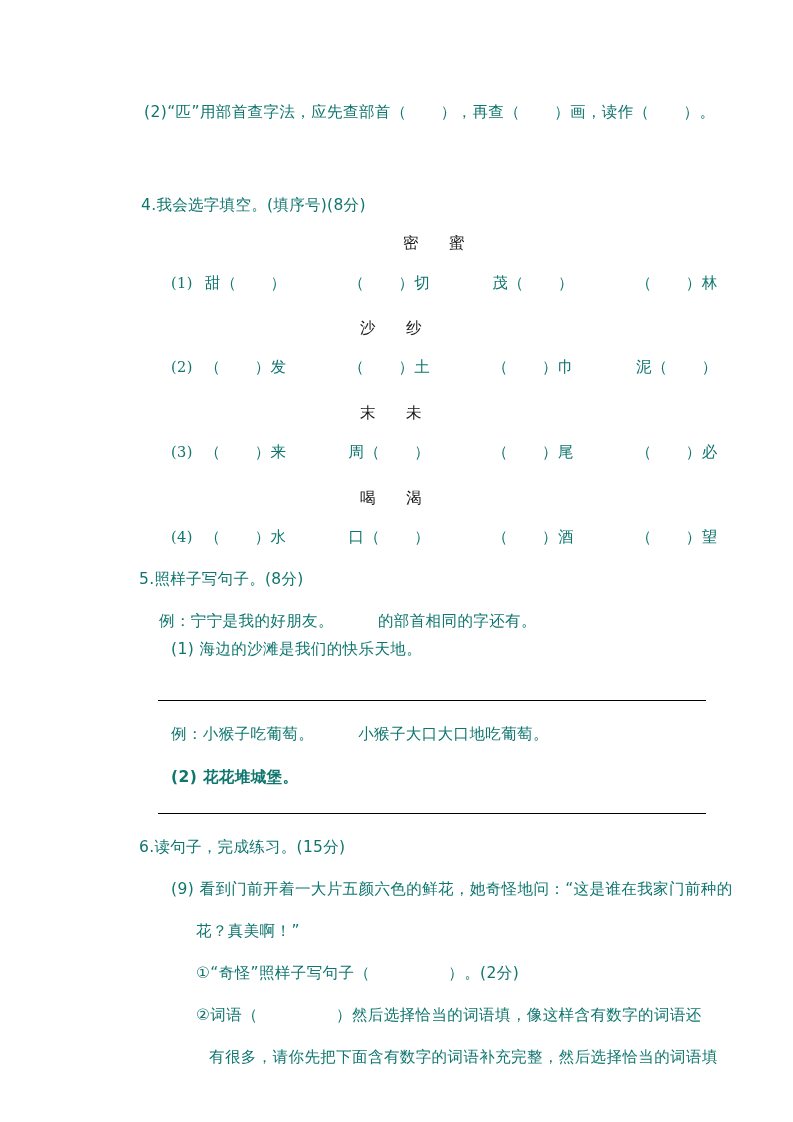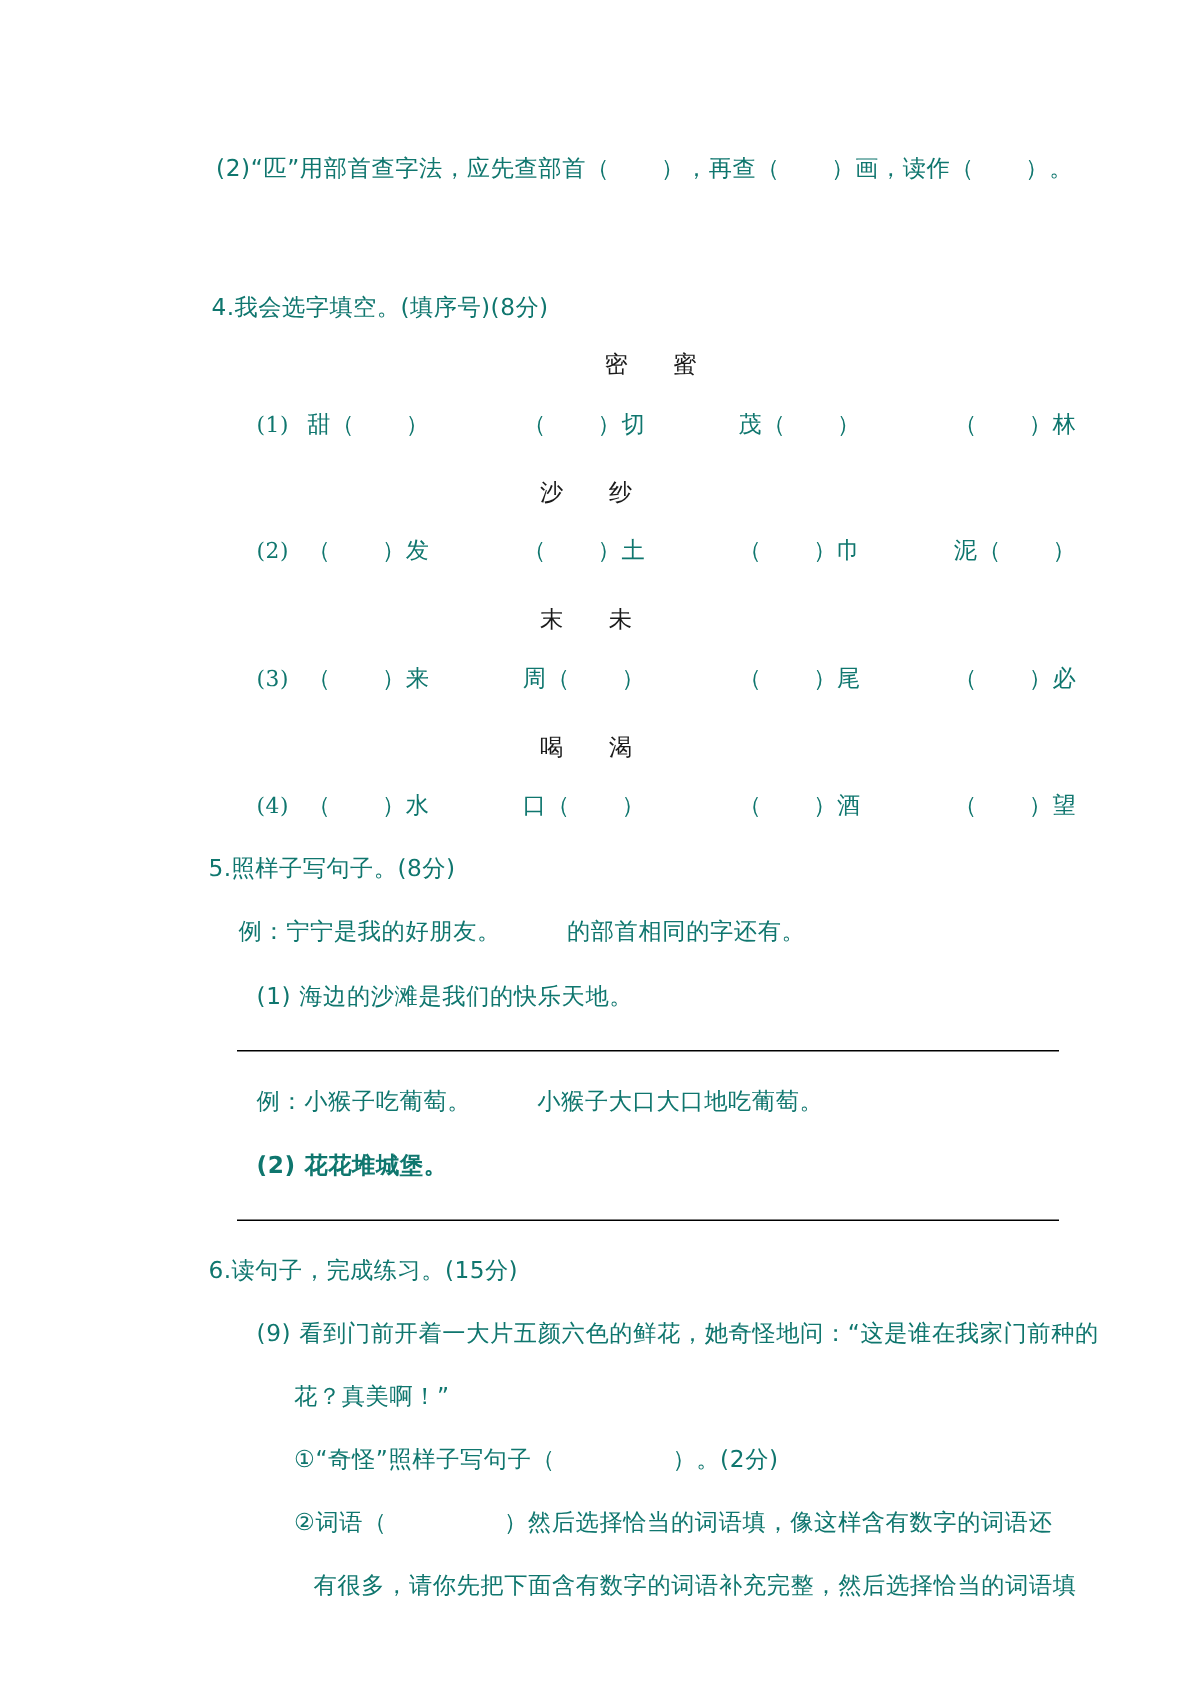--- a/index.html
+++ b/index.html
@@ -125,21 +125,21 @@
   <div class="row" style="left:152px; top:530px;">
     <span class="num">(4)</span><span class="sp-sm"></span><span>（</span><span class="paren-gap"></span><span>）水</span><span class="sp-xl"></span><span>口（</span><span class="paren-gap"></span><span>）</span><span class="sp-xl"></span><span>（</span><span class="paren-gap"></span><span>）酒</span><span class="sp-xl"></span><span>（</span><span class="paren-gap"></span><span>）望</span>
   </div>
 
   <div class="row q-head" style="left:120px; top:572px;">5.照样子写句子。(8分)</div>
 
   <div class="row" style="left:140px; top:614px;">
     <span>例：</span><span>宁宁是我的好朋友。</span><span class="sp-lg"></span><span>的部首相同的字还有。</span>
   </div>
 
-  <div class="row" style="left:152px; top:657px;">(1) 海边的沙滩是我们的快乐天地。</div>
+  <div class="row" style="left:152px; top:642px;">(1) 海边的沙滩是我们的快乐天地。</div>
 
   <div class="answer-line" style="left:158px; top:700px; width:548px;"></div>
 
   <div class="row" style="left:152px; top:727px;">
     <span>例：</span><span>小猴子吃葡萄。</span><span class="sp-lg"></span><span>小猴子大口大口地吃葡萄。</span>
   </div>
 
   <div class="row" style="left:152px; top:770px;font-weight:bold;">(2) 花花堆城堡。</div>
 
   <div class="answer-line" style="left:158px; top:813px; width:548px;"></div>

